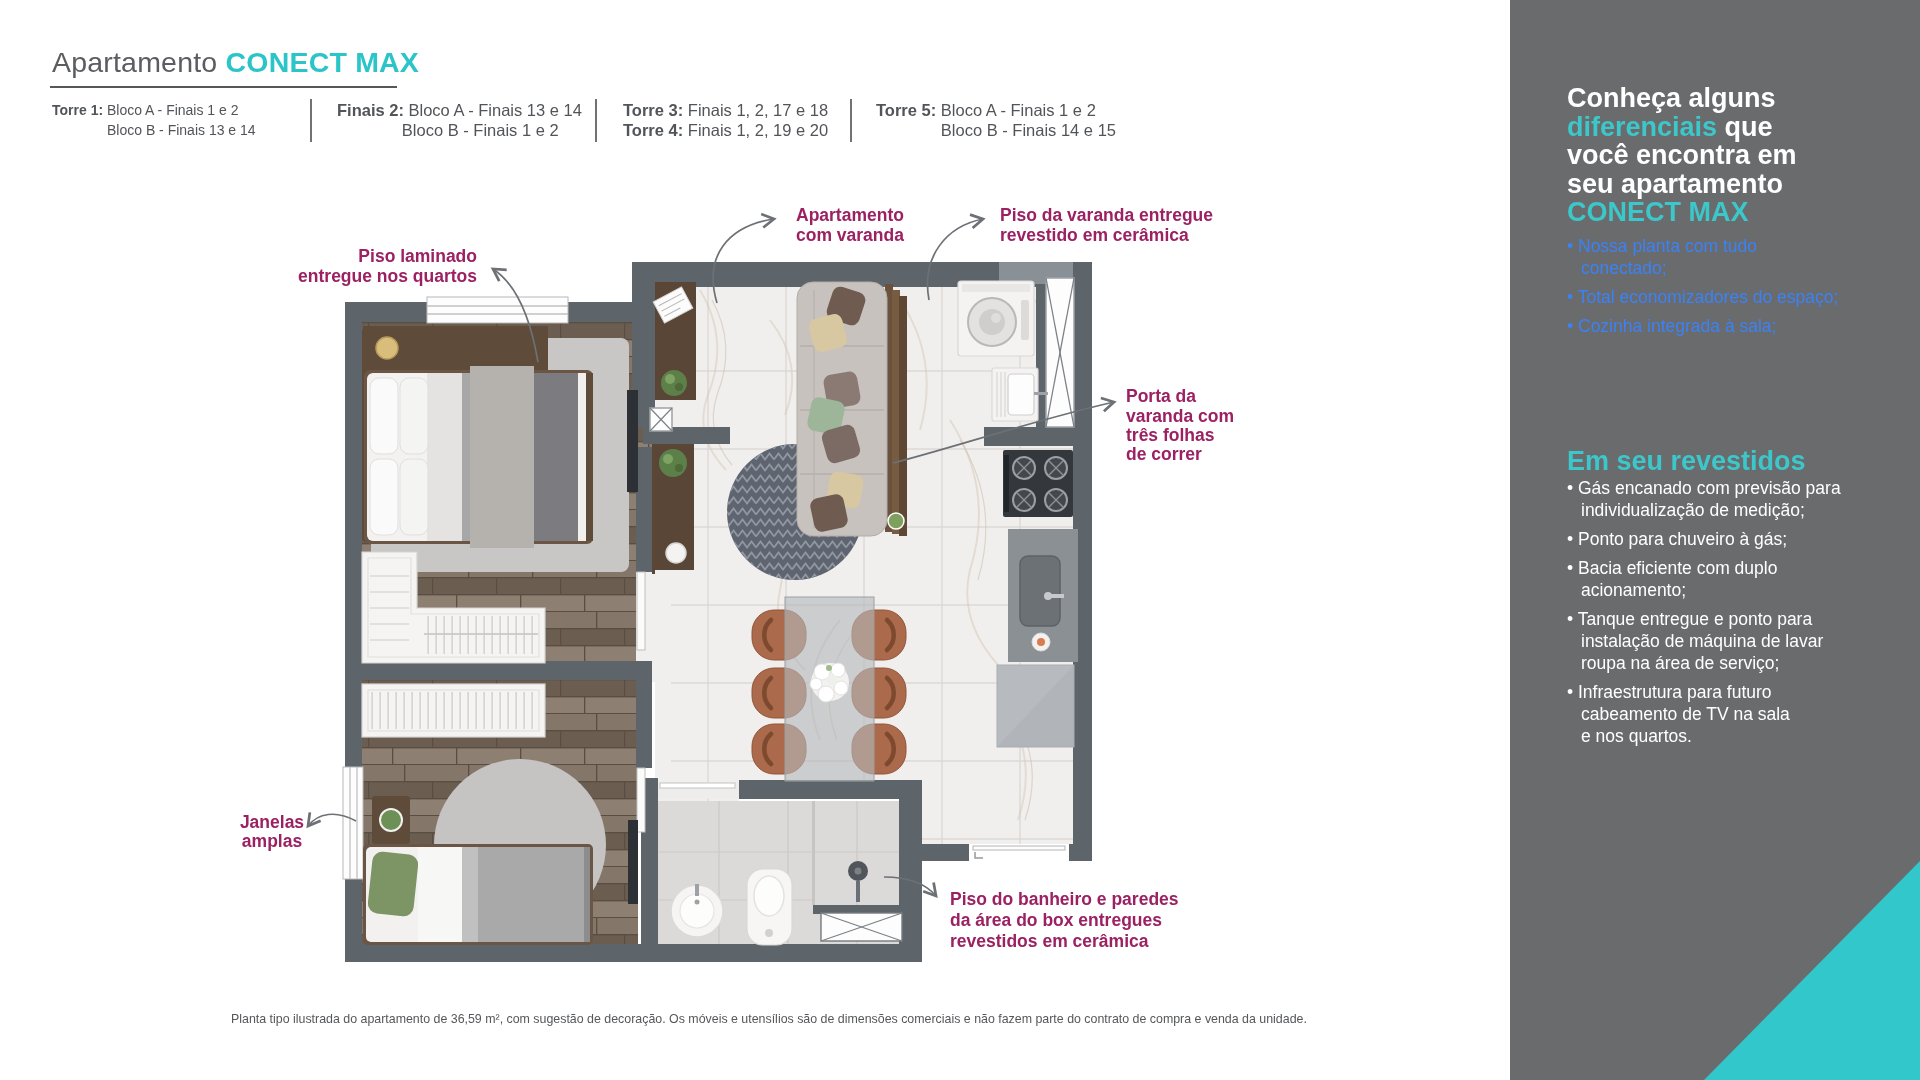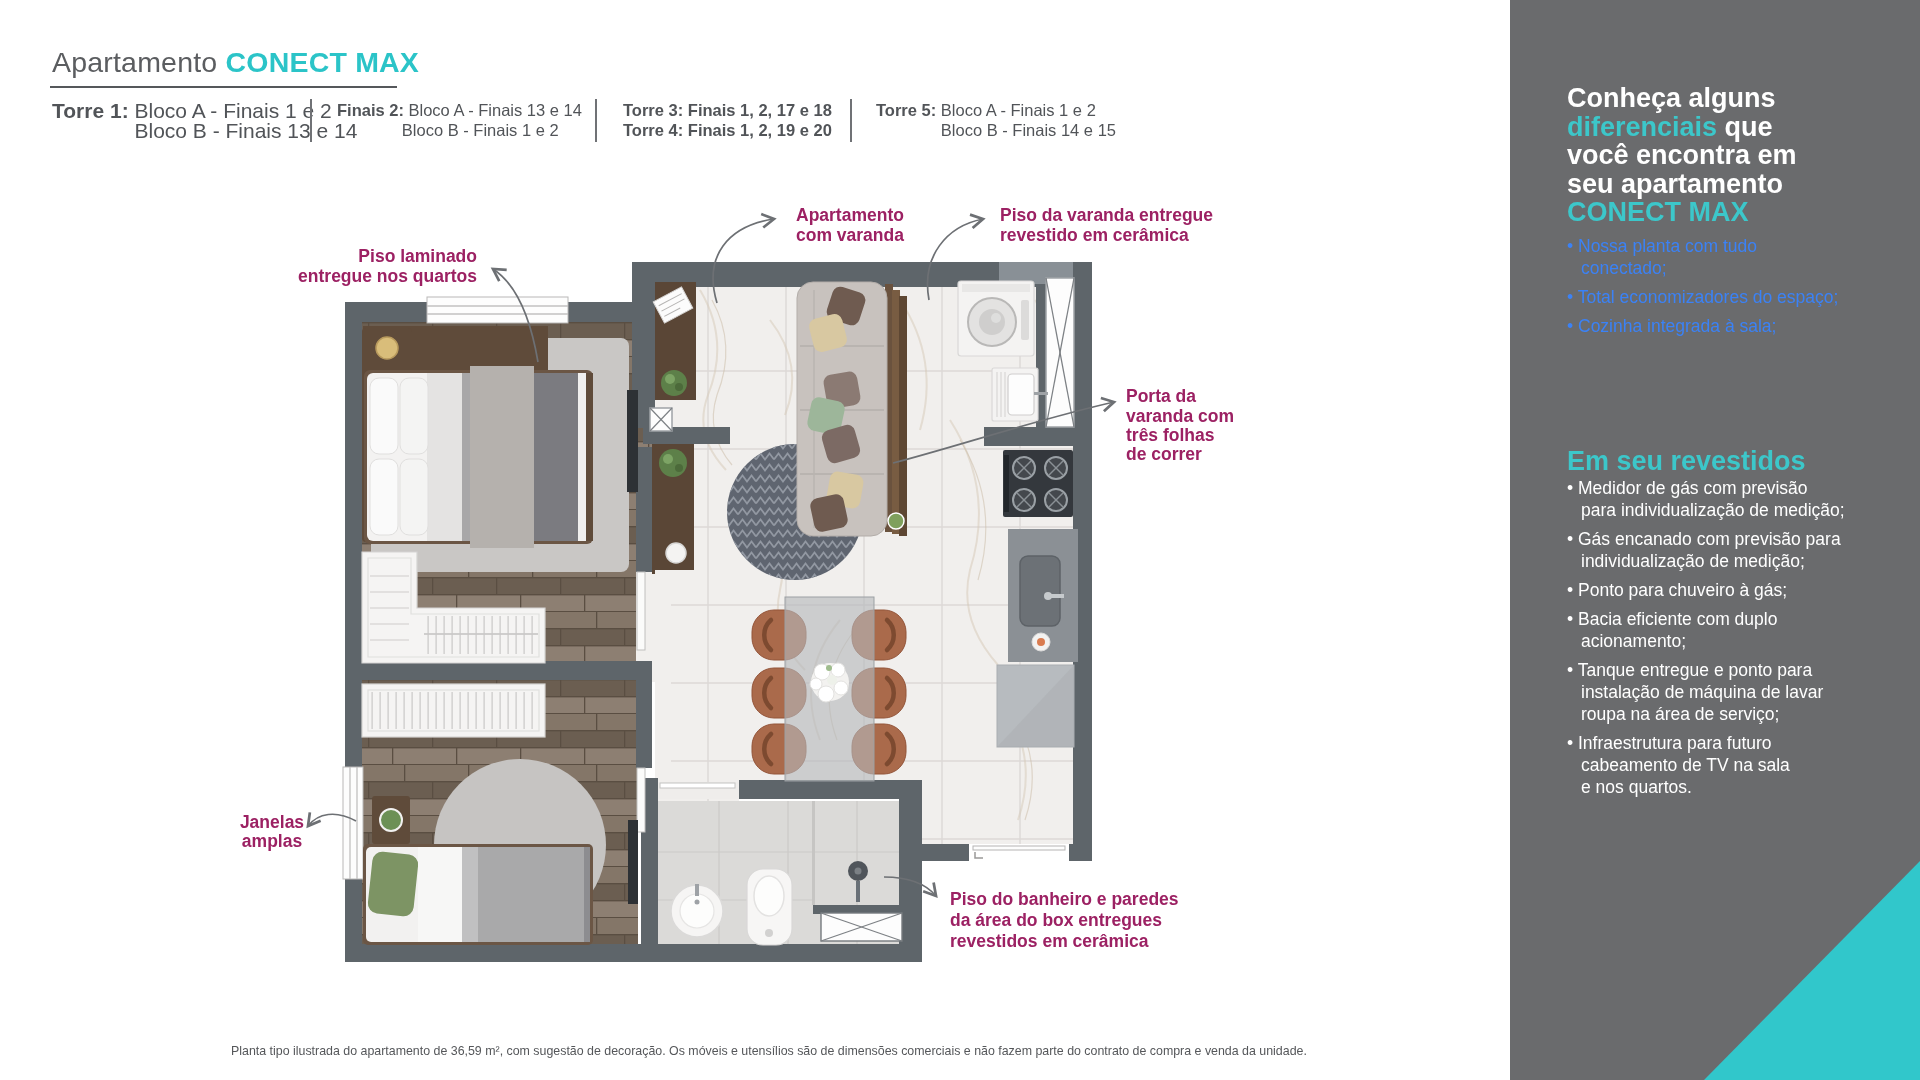--- a/index.html
+++ b/index.html
@@ -8,35 +8,35 @@
        font-family:"Liberation Sans", sans-serif;}
   .abs{position:absolute;}
 </style>
 </head>
 <body>
 
 <div class="abs" style="left:52px;top:46px;font-size:28.5px;color:#5b5d60;letter-spacing:.2px;">Apartamento <span style="color:#2bc4c8;font-weight:bold;">CONECT MAX</span></div>
 
 <div class="abs" style="left:50px;top:86px;width:347px;height:2px;background:#55585b;"></div>
 
-<div class="abs" style="left:52px;top:101px;font-size:21px;line-height:19.5px;color:#515458;"><b>Torre 1:</b> Bloco A - Finais 1 e 2<br><span style="visibility:hidden;"><b>Torre 1:</b> </span>Bloco B - Finais 13 e 14</div>
+<div class="abs" style="left:52px;top:101px;font-size:14px;line-height:19.5px;color:#515458;"><b>Torre 1:</b> Bloco A - Finais 1 e 2<br><span style="visibility:hidden;"><b>Torre 1:</b> </span>Bloco B - Finais 13 e 14</div>
 
 <div class="abs" style="left:310px;top:99px;width:2px;height:43px;background:#707276;"></div>
 
 <div class="abs" style="left:337px;top:101px;font-size:16.5px;line-height:19.5px;color:#515458;"><b>Finais 2:</b> Bloco A - Finais 13 e 14<br><span style="visibility:hidden;"><b>Torre 2:</b> </span>Bloco B - Finais 1 e 2</div>
 
 <div class="abs" style="left:595px;top:99px;width:2px;height:43px;background:#707276;"></div>
 
-<div class="abs" style="left:623px;top:101px;font-size:16.5px;line-height:19.5px;color:#515458;font-weight:bold;"><b>Torre 3:</b> Finais 1, 2, 17 e 18<br><b>Torre 4:</b> Finais 1, 2, 19 e 20</div>
+<div class="abs" style="left:623px;top:101px;font-size:16.5px;line-height:19.5px;color:#515458;"><b>Torre 3:</b> Finais 1, 2, 17 e 18<br><b>Torre 4:</b> Finais 1, 2, 19 e 20</div>
 
 <div class="abs" style="left:850px;top:99px;width:2px;height:43px;background:#707276;"></div>
 
 <div class="abs" style="left:876px;top:101px;font-size:16.5px;line-height:19.5px;color:#515458;"><b>Torre 5:</b> Bloco A - Finais 1 e 2<br><span style="visibility:hidden;"><b>Torre 5:</b> </span>Bloco B - Finais 14 e 15</div>
 
-<div class="abs" style="left:231px;top:1044px;font-size:12.4px;color:#55575a;">Planta tipo ilustrada do apartamento de 36,59 m², com sugestão de decoração. Os móveis e utensílios são de dimensões comerciais e não fazem parte do contrato de compra e venda da unidade.</div>
+<div class="abs" style="left:231px;top:1012px;font-size:12.4px;color:#55575a;">Planta tipo ilustrada do apartamento de 36,59 m², com sugestão de decoração. Os móveis e utensílios são de dimensões comerciais e não fazem parte do contrato de compra e venda da unidade.</div>
 
 <svg class="abs" style="left:0;top:0;" width="1920" height="1080" viewBox="0 0 1920 1080">
 <defs>
   <pattern id="wd" width="64" height="51" patternUnits="userSpaceOnUse">
     <rect width="64" height="51" fill="#7c6e62"></rect>
     <rect y="0" width="64" height="16" fill="#847668"></rect>
     <rect y="17" width="64" height="16" fill="#6b5e51"></rect>
     <rect y="34" width="64" height="16" fill="#8d7f72"></rect>
     <rect y="16" width="64" height="1.4" fill="#5a4e42"></rect>
     <rect y="33" width="64" height="1.4" fill="#5a4e42"></rect>
@@ -523,21 +523,20 @@
 
 <div class="abs" style="left:1567px;top:235px;width:345px;font-size:17.5px;line-height:22px;color:#3b82f6;">
   <div style="padding-left:14px;text-indent:-14px;margin-bottom:7px;">• Nossa planta com tudo<br>conectado;</div>
   <div style="padding-left:14px;text-indent:-14px;margin-bottom:7px;">• Total economizadores do espaço;</div>
   <div style="padding-left:14px;text-indent:-14px;margin-bottom:7px;">• Cozinha integrada à sala;</div>
 </div>
 
 <div class="abs" style="left:1567px;top:446px;font-size:27px;font-weight:bold;color:#3cc7ca;">Em seu revestidos</div>
 
 <div class="abs" style="left:1567px;top:477px;width:352px;font-size:17.5px;line-height:22px;color:#ffffff;">
-  <div style="padding-left:14px;text-indent:-14px;margin-bottom:7px;">• Medidor de gás com previsão<br>para individualização de medição;</div>
   <div style="padding-left:14px;text-indent:-14px;margin-bottom:7px;">• Gás encanado com previsão para<br>individualização de medição;</div>
   <div style="padding-left:14px;text-indent:-14px;margin-bottom:7px;">• Ponto para chuveiro à gás;</div>
   <div style="padding-left:14px;text-indent:-14px;margin-bottom:7px;">• Bacia eficiente com duplo<br>acionamento;</div>
   <div style="padding-left:14px;text-indent:-14px;margin-bottom:7px;">• Tanque entregue e ponto para<br>instalação de máquina de lavar<br>roupa na área de serviço;</div>
   <div style="padding-left:14px;text-indent:-14px;margin-bottom:7px;">• Infraestrutura para futuro<br>cabeamento de TV na sala<br>e nos quartos.</div>
 </div>
 
 <svg class="abs" style="left:1700px;top:857px;" width="220" height="223" viewBox="0 0 220 223">
     <polygon points="220,4 4,223 220,223" fill="#31c7cb"></polygon>
   </svg>

